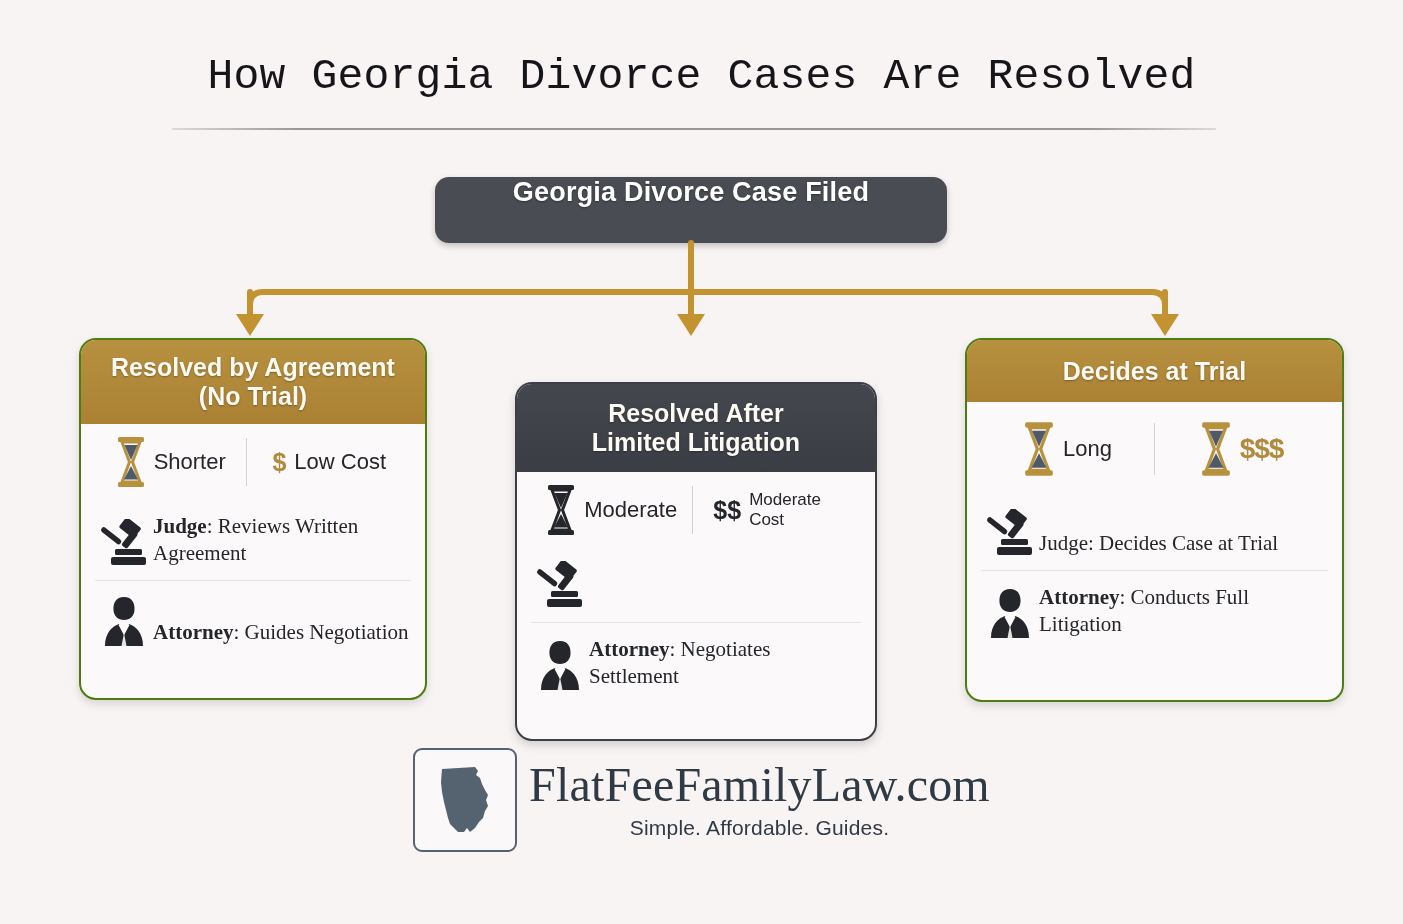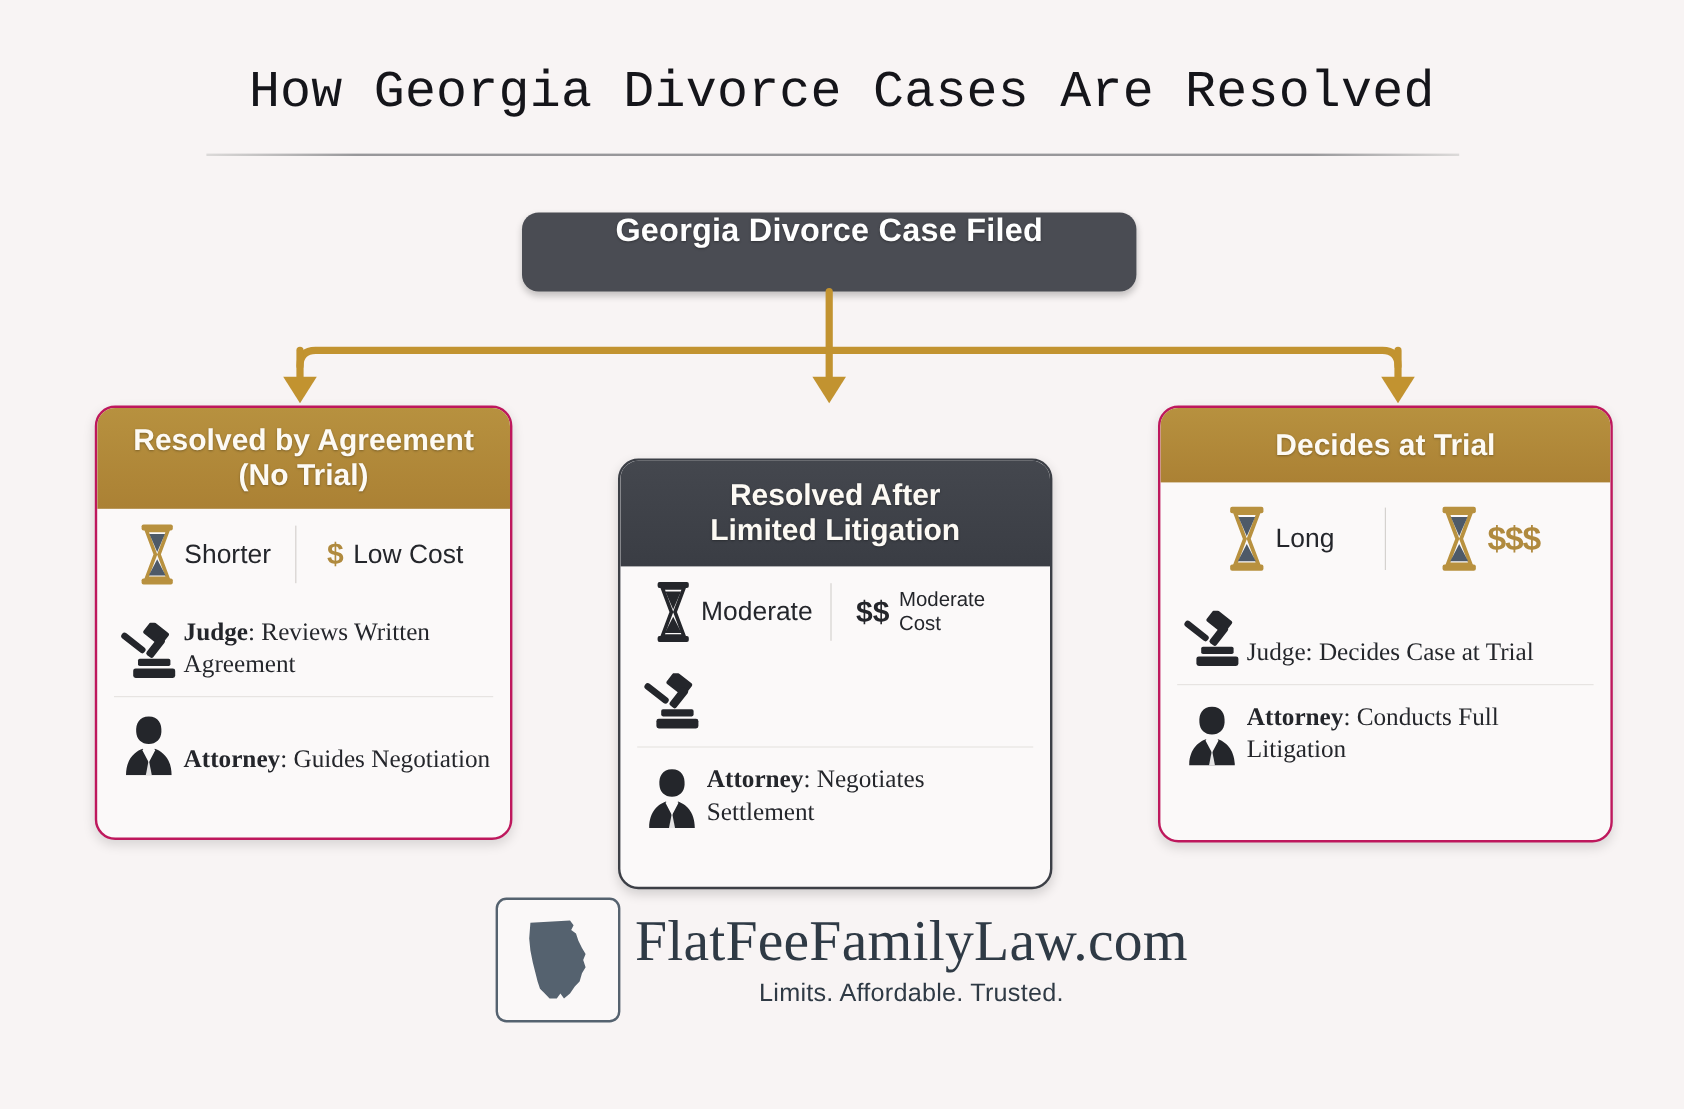--- a/index.html
+++ b/index.html
@@ -44,21 +44,21 @@
 
   
   .card{
     position:absolute;top:338px;
     border-radius:17px;
     background:#fbf9f9;
     overflow:hidden;
     display:flex;flex-direction:column;
   }
   .card.gold{
-    border:2px solid #be185d;
+    border:2px solid #4d7c0f;
     box-shadow:0 4px 10px rgba(0,0,0,.13);
   }
   .card.dark{
     border:2px solid #3c3f46;
     box-shadow:0 4px 10px rgba(0,0,0,.16);
   }
   .card-head{
     display:flex;align-items:center;justify-content:center;
     text-align:center;
     color:#fdfaf4;
@@ -327,17 +327,17 @@
   </div>
 
   <div class="logo-wrap">
     <div class="logo-mark">
       <svg width="62" height="76" viewBox="0 0 62 76">
         <path d="M8,7 L41,5 L44,9 L42,13 L46,16 L48,22 L51,28 L54,33 L52,38 L54,44 L51,49 L49,56 L45,60 L41,66 L36,70 L33,66 L30,70 L24,70 L20,66 L16,62 L14,56 L12,48 L10,40 L8,30 L7,20 Z" fill="#55626f"></path>
       </svg>
     </div>
     <div class="logo-text">
       <div class="logo-name">FlatFeeFamilyLaw.com</div>
-      <div class="logo-tag">Limits. Affordable. Trusted.</div>
+      <div class="logo-tag">Simple. Affordable. Guides.</div>
     </div>
   </div>
 
 </div>
 
 </body></html>

